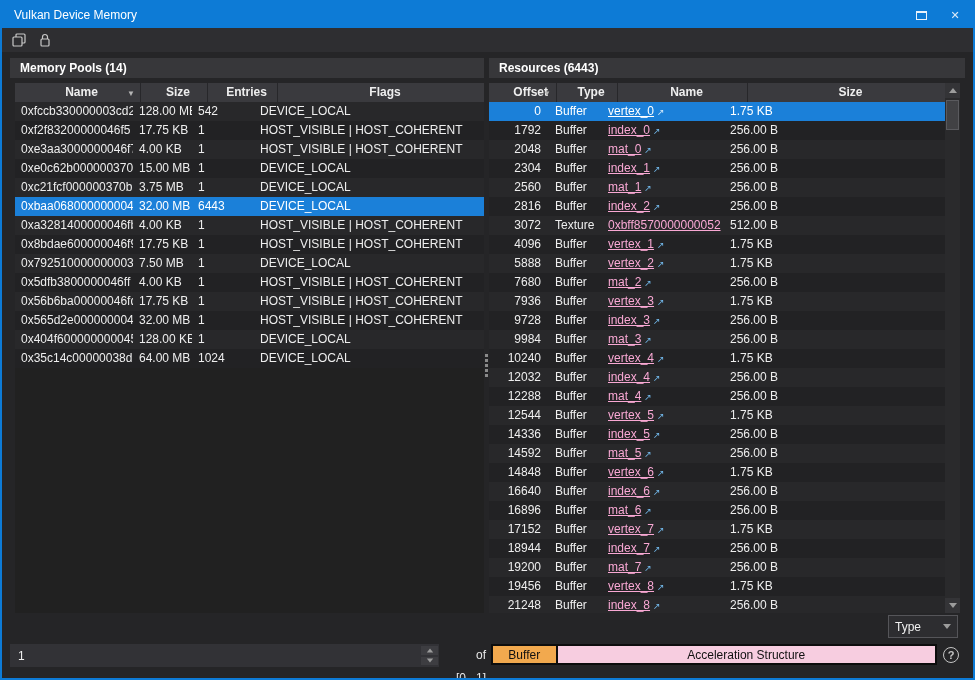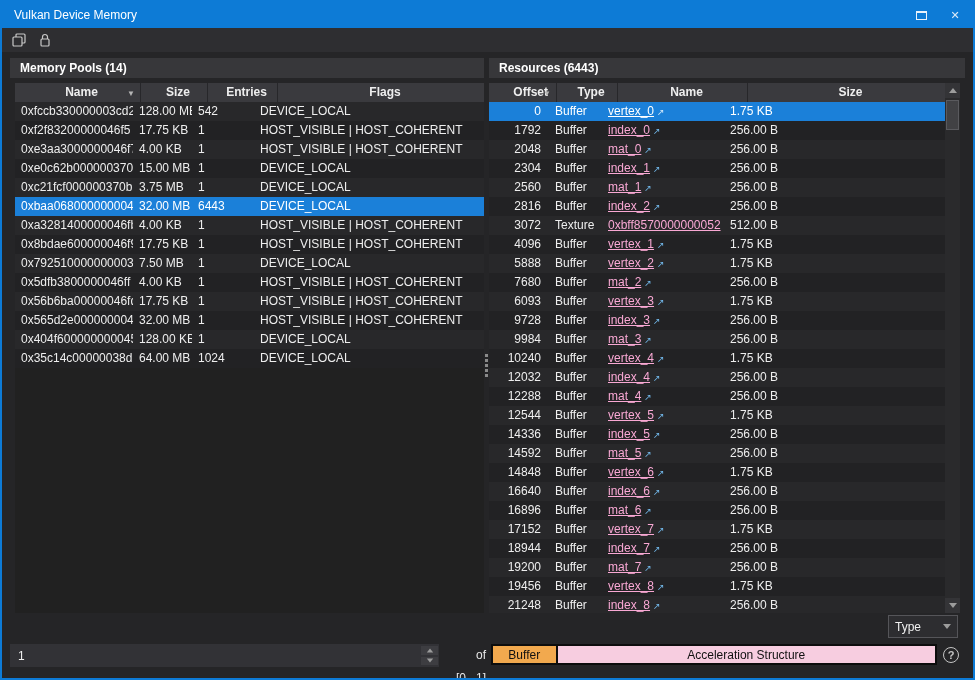--- a/index.html
+++ b/index.html
@@ -308,21 +308,21 @@
           <div class="td c-rname"><span class="rlink">vertex_2</span><span class="link-arrow">↗</span></div>
           <div class="td c-rsize">1.75 KB</div>
         </div>
         <div class="trow odd">
           <div class="td c-offset">7680</div>
           <div class="td c-type">Buffer</div>
           <div class="td c-rname"><span class="rlink">mat_2</span><span class="link-arrow">↗</span></div>
           <div class="td c-rsize">256.00 B</div>
         </div>
         <div class="trow even">
-          <div class="td c-offset">6093</div>
+          <div class="td c-offset">7936</div>
           <div class="td c-type">Buffer</div>
           <div class="td c-rname"><span class="rlink">vertex_3</span><span class="link-arrow">↗</span></div>
           <div class="td c-rsize">1.75 KB</div>
         </div>
         <div class="trow odd">
           <div class="td c-offset">9728</div>
           <div class="td c-type">Buffer</div>
           <div class="td c-rname"><span class="rlink">index_3</span><span class="link-arrow">↗</span></div>
           <div class="td c-rsize">256.00 B</div>
         </div>

